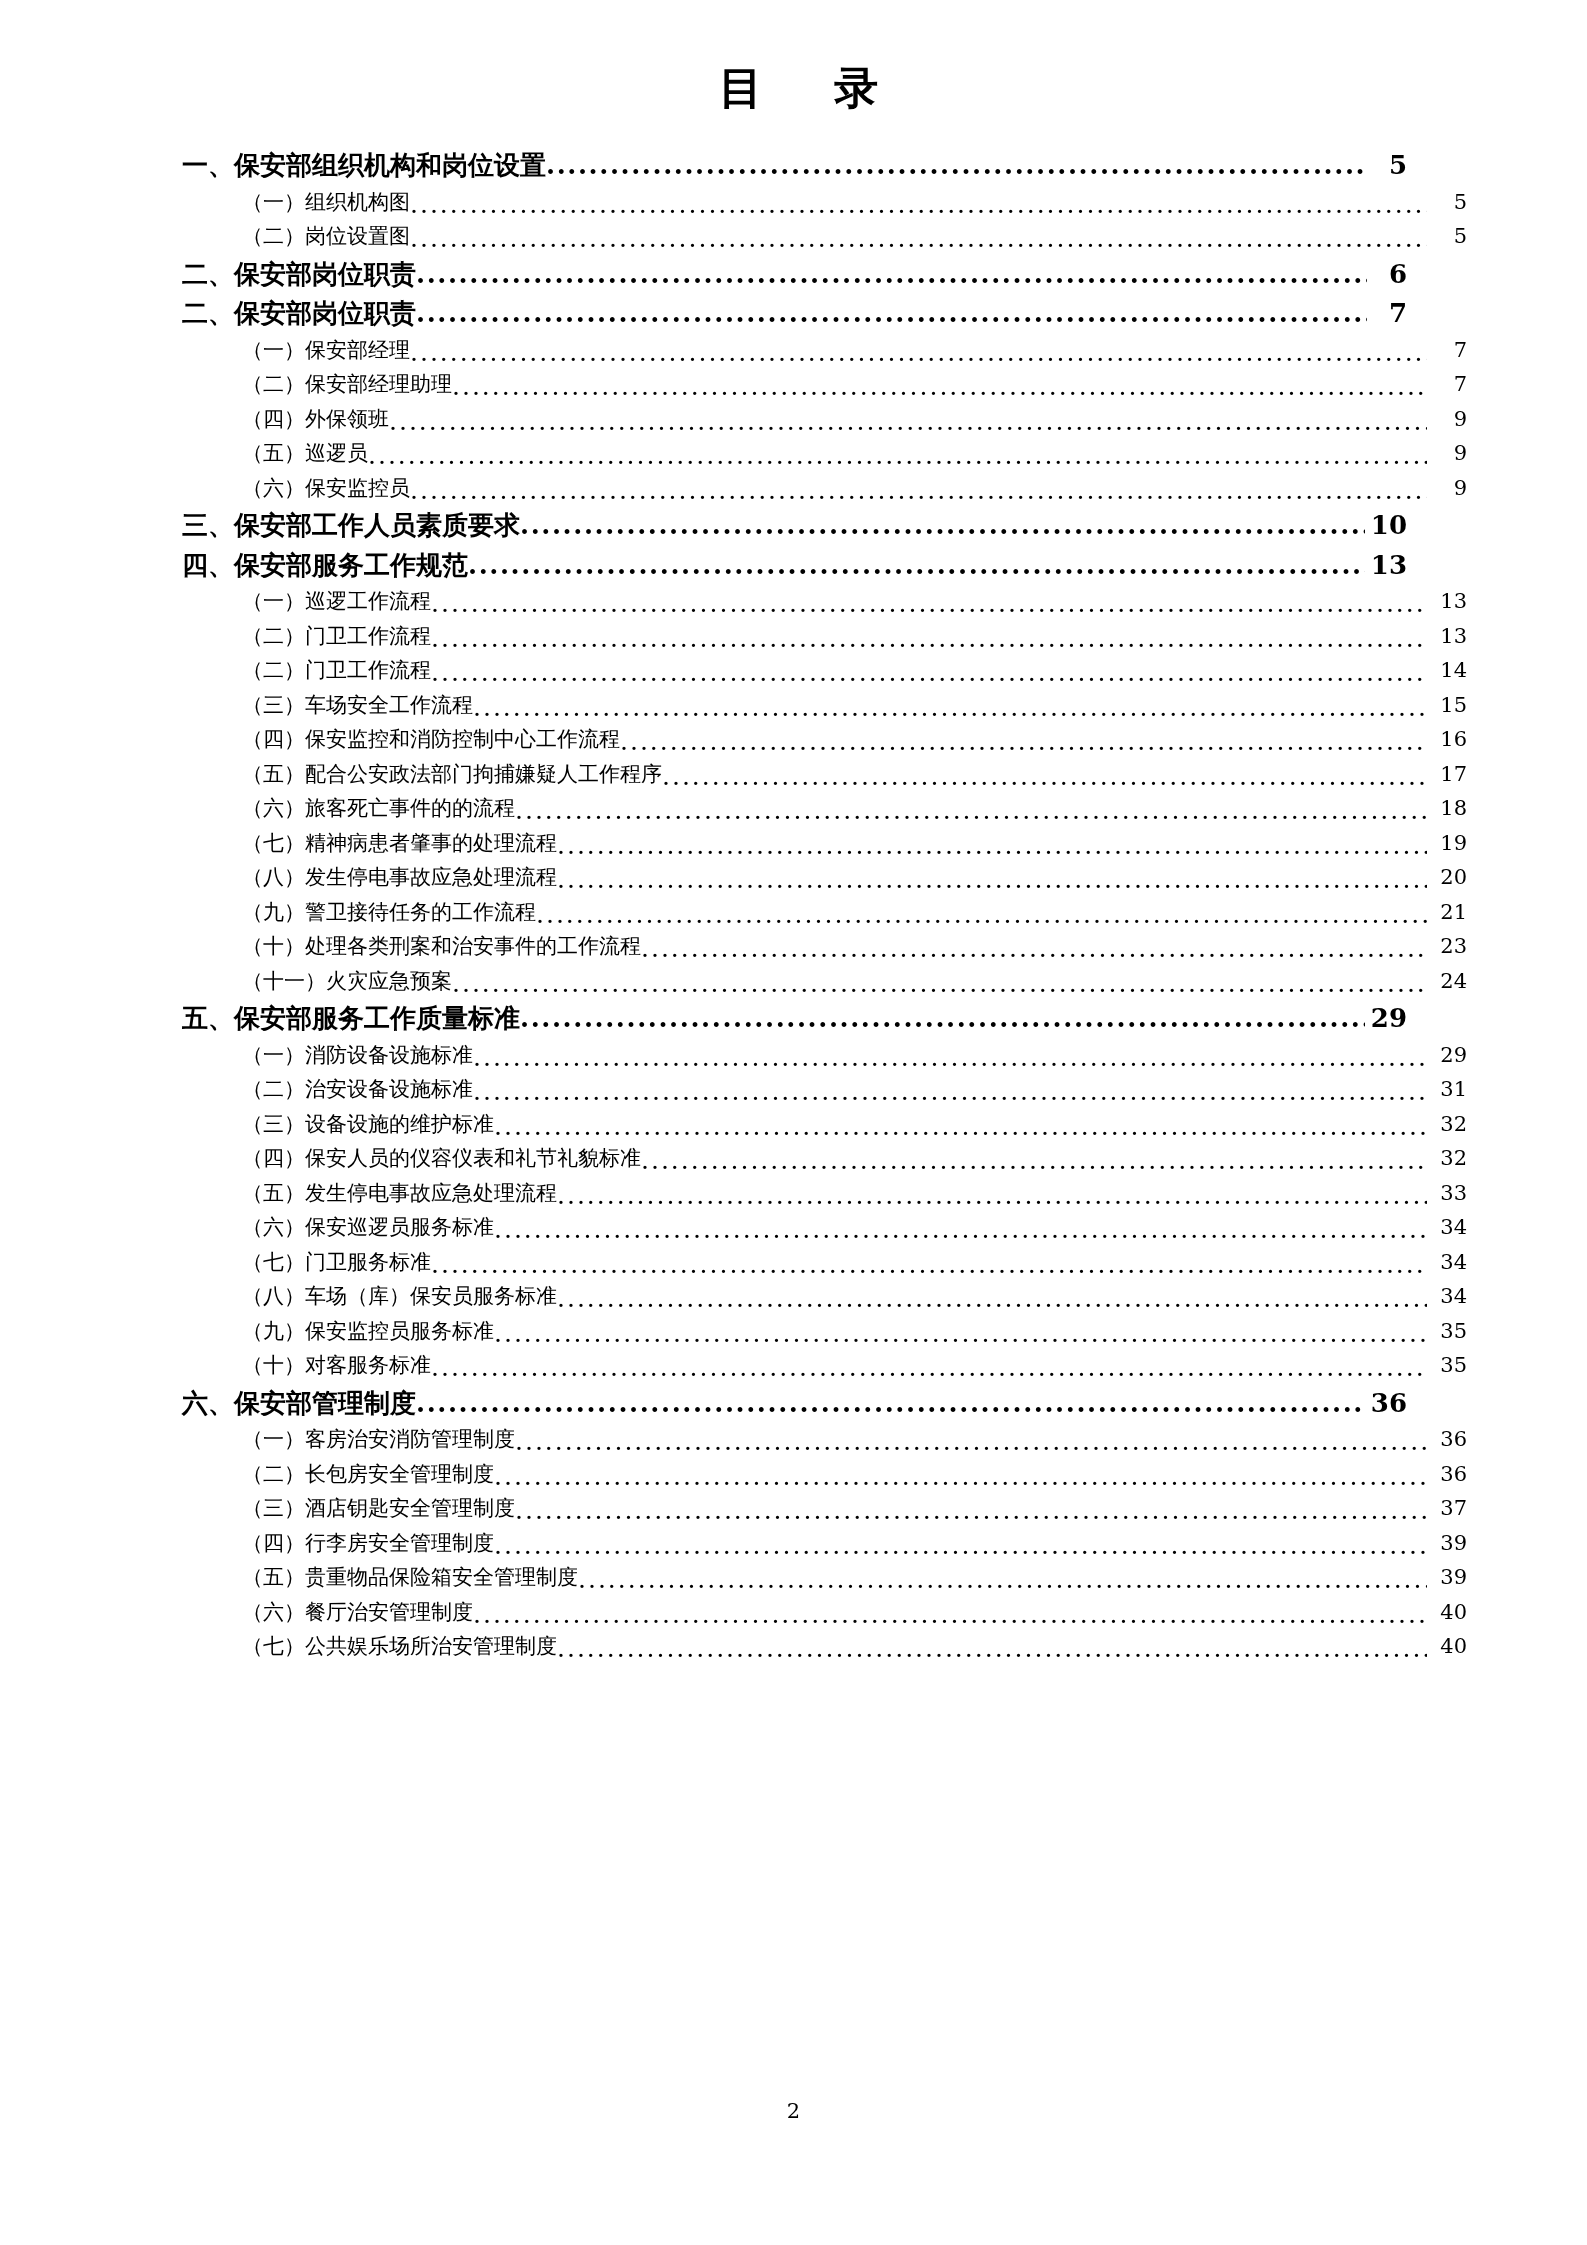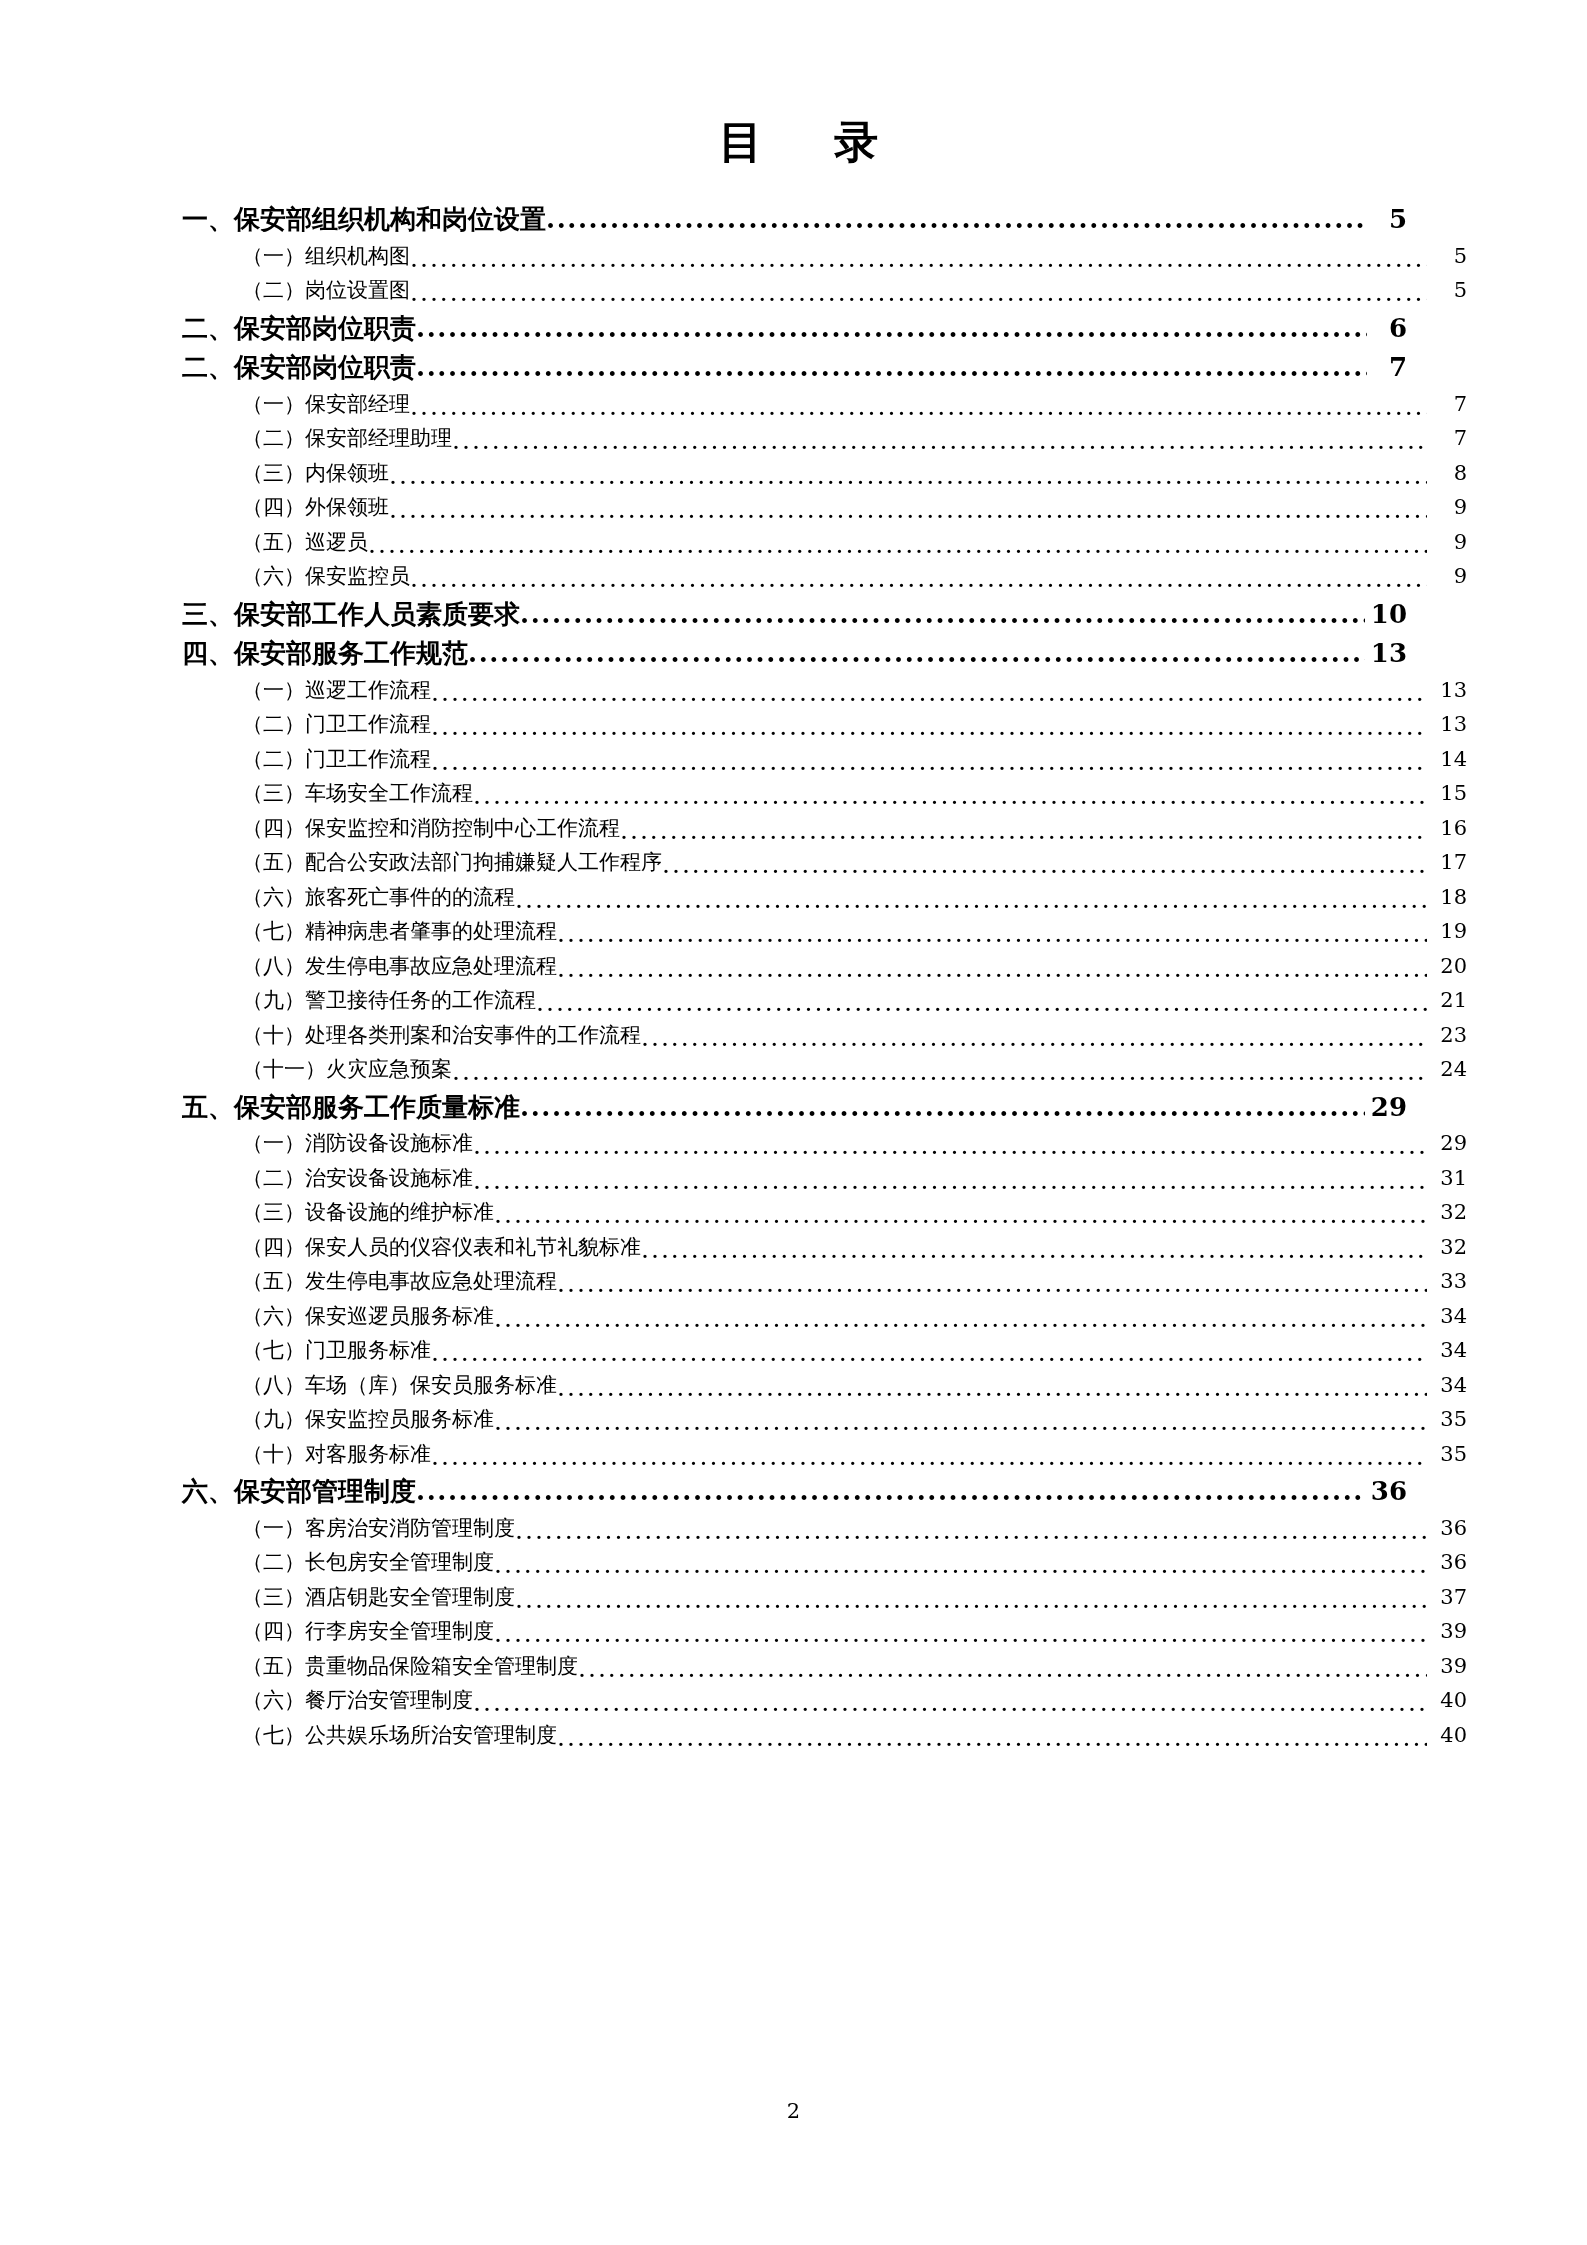--- a/index.html
+++ b/index.html
@@ -22,21 +22,21 @@
     box-sizing: border-box;
     padding: 0;
   }
   
   .doc-title {
     text-align: center;
     font-size: 44px;
     font-weight: bold;
     letter-spacing: 2px;
     margin: 0;
-    padding-top: 118px;
+    padding-top: 64px;
     padding-left: 12px;
     font-family: "DejaVu Serif", "Liberation Serif", serif;
     white-space: pre;
     line-height: 1.1;
   }
   
   .toc {
     margin: 0;
     padding: 0;
     list-style: none;
@@ -148,25 +148,20 @@
         <span class="toc-label">（一）保安部经理</span>
         <span class="leader"></span>
         <span class="toc-page">7</span>
       </li>
       <li class="toc-row lvl2">
         <span class="toc-label">（二）保安部经理助理</span>
         <span class="leader"></span>
         <span class="toc-page">7</span>
       </li>
       <li class="toc-row lvl2">
-        <span class="toc-label">（三）内保领班</span>
-        <span class="leader"></span>
-        <span class="toc-page">8</span>
-      </li>
-      <li class="toc-row lvl2">
         <span class="toc-label">（四）外保领班</span>
         <span class="leader"></span>
         <span class="toc-page">9</span>
       </li>
       <li class="toc-row lvl2">
         <span class="toc-label">（五）巡逻员</span>
         <span class="leader"></span>
         <span class="toc-page">9</span>
       </li>
       <li class="toc-row lvl2">

